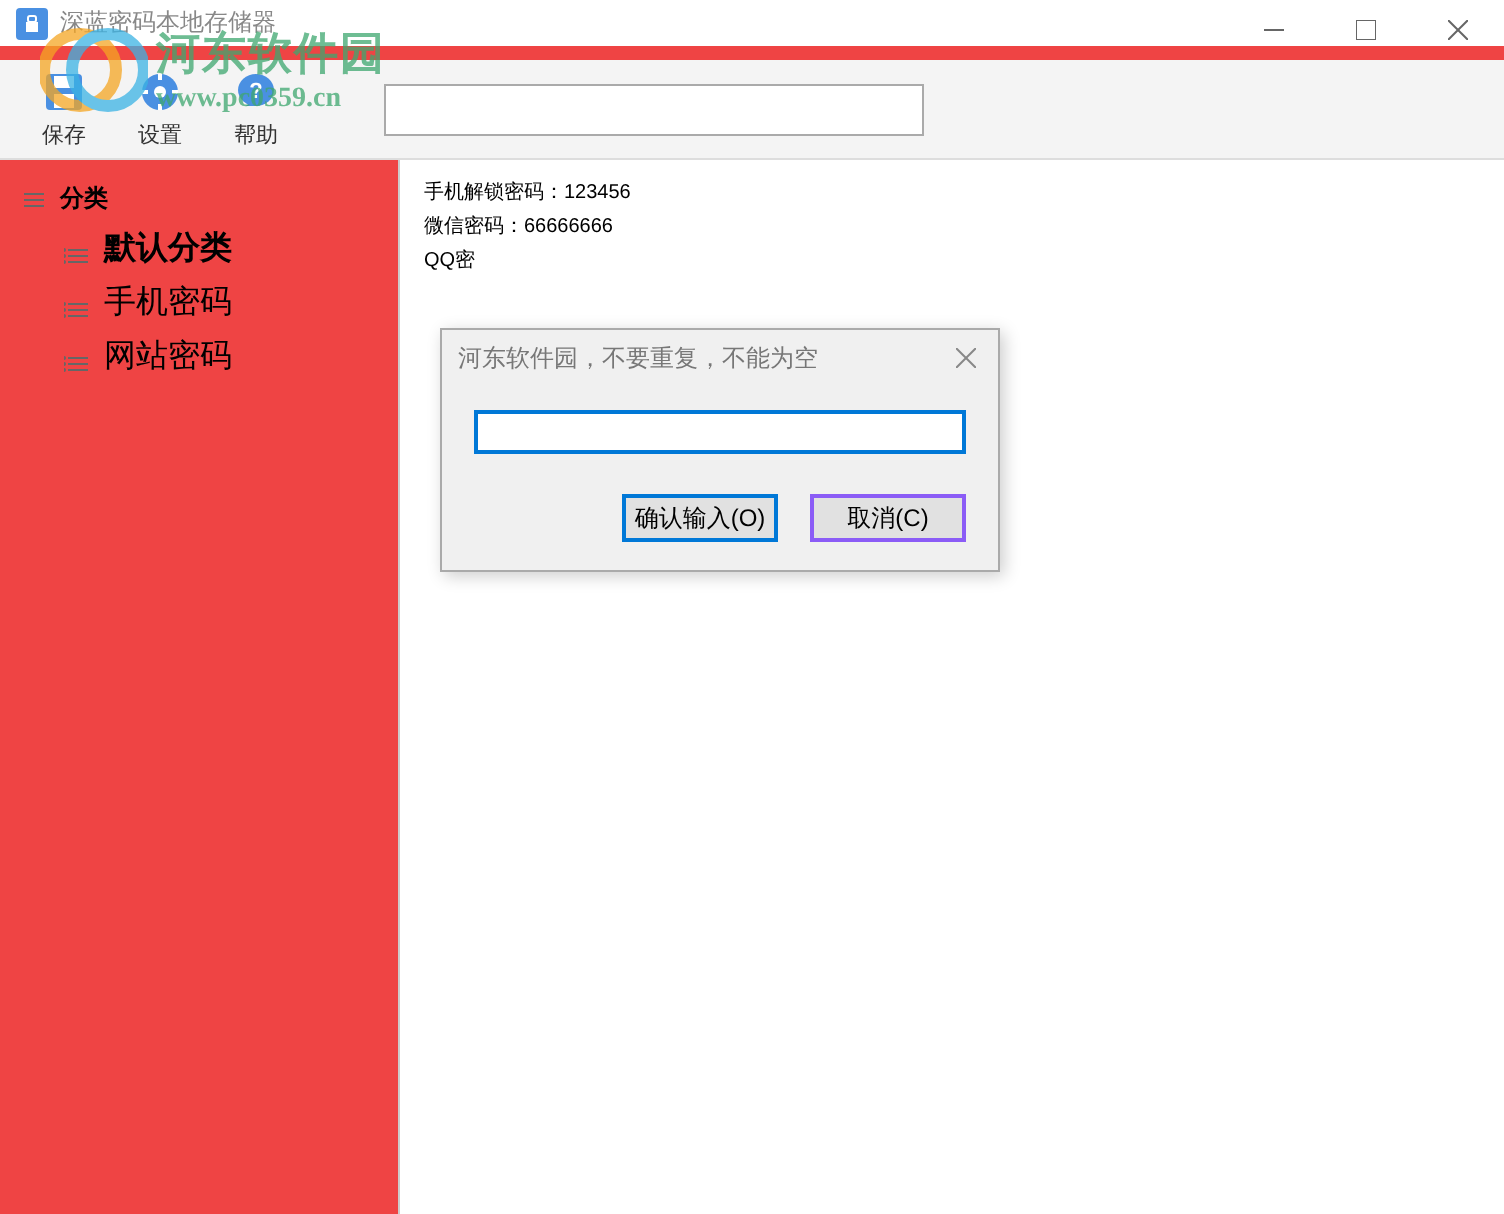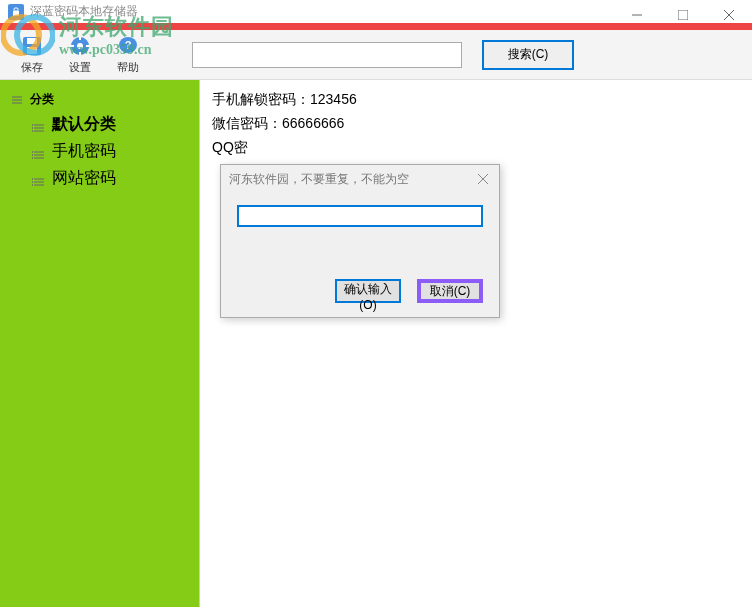--- a/index.html
+++ b/index.html
@@ -14,47 +14,47 @@
     
     .toolbar { height: 50px; background: #f4f4f4; border-bottom: 1px solid #ddd; display: flex; align-items: center; padding: 0 8px; }
     .tool-item { display: flex; flex-direction: column; align-items: center; width: 48px; cursor: pointer; padding: 2px 0; }
     .tool-icon { width: 24px; height: 24px; display: flex; align-items: center; justify-content: center; margin-bottom: 2px; }
     .tool-label { font-size: 11px; color: #333; }
     .search-container { flex: 1; display: flex; align-items: center; margin-left: 40px; gap: 20px; }
     .search-input { width: 270px; height: 26px; border: 1px solid #aaa; padding: 0 6px; font-size: 12px; }
     .search-btn { width: 92px; height: 30px; border: 2px solid #0078d7; background: #efefef; font-size: 12px; cursor: pointer; }
     
     .main { display: flex; height: calc(100% - 80px); }
-    .sidebar { width: 200px; border-right: 1px solid #ccc; padding: 8px 4px; background: #84cc16; }
+    .sidebar { width: 200px; border-right: 1px solid #ccc; padding: 8px 4px; background: #ef4444; }
     .tree-root { display: flex; align-items: center; padding: 3px 4px; font-weight: bold; font-size: 12px; }
     .tree-icon-wrap { width: 18px; display: flex; justify-content: center; }
     .tree-item { display: flex; align-items: flex-end; padding: 3px 4px 3px 24px; font-size: 16px; cursor: pointer; }
     .tree-item.selected { font-weight: bold; }
     .dot-icon { width: 14px; height: 14px; margin-left: 4px; }
     
-    .content { flex: 1; padding: 8px 12px; font-size: 14px; line-height: 1.7; color: #000; }
+    .content { flex: 1; padding: 8px 12px; font-size: 10px; line-height: 1.7; color: #000; }
     .content-line { white-space: nowrap; }
     
-    .watermark { position: absolute; top: 8px; left: 1px; pointer-events: none; z-index: 5; opacity: 0.75; }
+    .watermark { position: absolute; top: 8px; left: 20px; pointer-events: none; z-index: 5; opacity: 0.75; }
     .wm-logo { display: flex; align-items: center; gap: 4px; }
     .wm-circles { position: relative; width: 54px; height: 54px; }
     .wm-text { font-family: "Microsoft YaHei"; font-weight: bold; }
     .wm-title { font-size: 22px; color: #3ea76f; letter-spacing: 1px; }
     .wm-url { font-size: 14px; color: #3ea76f; }
     
     .dialog-overlay { position: absolute; top: 164px; left: 220px; width: 280px; z-index: 100; }
     .dialog { background: #f0f0f0; border: 1px solid #aaa; box-shadow: 2px 2px 8px rgba(0,0,0,0.2); }
     .dialog-title { height: 28px; display: flex; align-items: center; padding: 0 8px; font-size: 12px; color: #777; position: relative; }
     .dialog-close { position: absolute; right: 6px; top: 4px; width: 20px; height: 20px; display: flex; align-items: center; justify-content: center; cursor: pointer; color: #666; }
     .dialog-body { padding: 12px 16px; }
     .dialog-input { width: 100%; height: 22px; border: 2px solid #0078d7; padding: 0 4px; font-size: 12px; outline: none; }
     .dialog-footer { padding: 8px 16px 14px; display: flex; justify-content: flex-end; gap: 16px; }
-    .dlg-btn { width: 66px; height: 24px; font-size: 12px; cursor: pointer; margin-top: 32px; }
+    .dlg-btn { width: 78px; height: 24px; font-size: 12px; cursor: pointer; }
     .dlg-btn.primary { border: 2px solid #0078d7; background: #e1e1e1; }
-    .dlg-btn.secondary { border: 4px solid #8b5cf6; background: #e1e1e1; }
+    .dlg-btn.secondary { border: 2px solid #8b5cf6; background: #e1e1e1; }
   </style>
 </head>
 <body>
 
 <div class="watermark">
   <div class="wm-logo">
     <div class="wm-circles">
       <svg width="54" height="54" viewBox="0 0 54 54">
         <circle cx="20" cy="27" r="18" fill="none" stroke="#f5a623" stroke-width="6"></circle>
         <circle cx="34" cy="27" r="18" fill="none" stroke="#3bb3e4" stroke-width="6"></circle>
@@ -126,21 +126,20 @@
       <svg width="22" height="22" viewBox="0 0 22 22">
           <ellipse cx="11" cy="10" rx="9" ry="8" fill="#4a90e2"></ellipse>
           <path d="M6 18 L9 15 L11 18 Z" fill="#4a90e2"></path>
           <text x="11" y="14" text-anchor="middle" fill="#fff" font-size="11" font-weight="bold">?</text>
         </svg>
     </div>
     <span class="tool-label">帮助</span>
   </div>
   <div class="search-container">
     <input class="search-input" type="text" value="" style="">
-    <button class="search-btn">搜索(C)</button>
   </div>
 </div>
 
 <div class="main">
   <div class="sidebar">
     <div class="tree-root">
       <span class="tree-icon-wrap">
         <svg width="10" height="10" viewBox="0 0 10 10">
             <line x1="0" y1="5" x2="10" y2="5" stroke="#666" stroke-width="1"></line>
             <line x1="0" y1="2" x2="10" y2="2" stroke="#666" stroke-width="1"></line>

